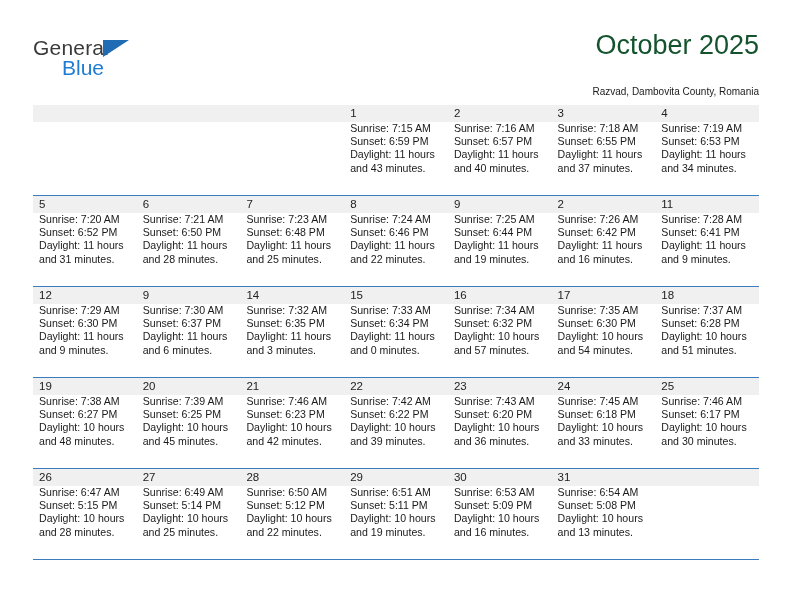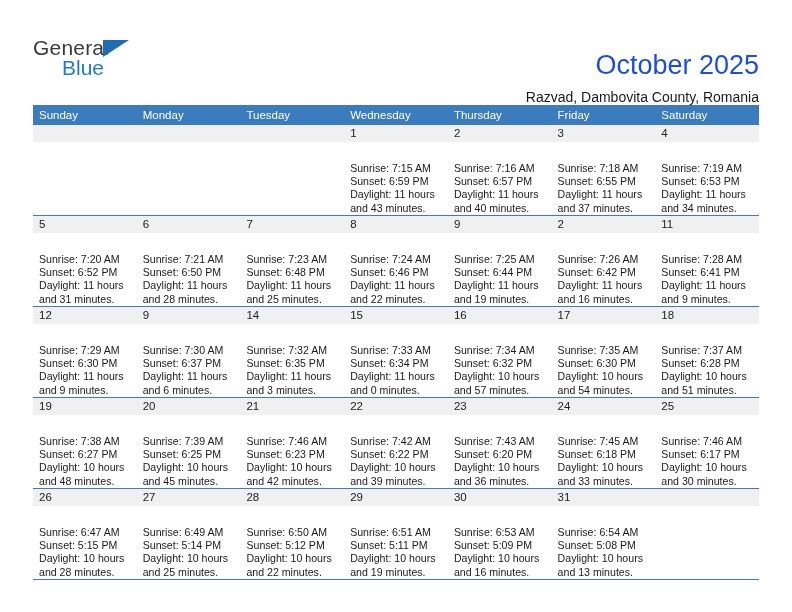--- a/index.html
+++ b/index.html
@@ -63,30 +63,29 @@
     font-family: "Liberation Sans", sans-serif;
   }
   .title-block {
     position: absolute;
     right: 0;
     top: 0;
     text-align: right;
   }
   .cal-title {
     font-size: 27px;
-    color: #1d4ed8;
+    color: #14532d;
     line-height: 34px;
     white-space: nowrap;
-    margin-top: 20px;
   }
   .cal-subtitle {
-    font-size: 14px;
+    font-size: 10px;
     color: #1a1a1a;
     line-height: 22px;
-    margin-top: 4px;
+    margin-top: 19px;
     white-space: nowrap;
     text-align: center;
   }
 
   
   .calendar {
     position: absolute;
     left: 33px;
     top: 105px;
     width: 726px;
@@ -126,21 +125,21 @@
     font-size: 11.5px;
     color: #222222;
     line-height: 17px;
     padding-left: 6px;
     box-sizing: border-box;
   }
   .cell.empty .daynum-strip {
     background: #f0f0f0;
   }
   .cell-body {
-    padding: 20px 6px 0 6px;
+    padding: 0 6px 0 6px;
     font-size: 10.6px;
     line-height: 13.2px;
     color: #1a1a1a;
   }
   .cell-body div {
     white-space: nowrap;
   }
   .cell-body .dl {
     white-space: normal;
   }
@@ -156,29 +155,20 @@
       <span class="logo-tri"></span>
       <span class="logo-blue">Blue</span>
     </div>
     <div class="title-block">
       <div class="cal-title">October 2025</div>
       <div class="cal-subtitle">Razvad, Dambovita County, Romania</div>
     </div>
   </div>
 
   <div class="calendar">
-    <div class="dow-row">
-      <div class="dow">Sunday</div>
-      <div class="dow">Monday</div>
-      <div class="dow">Tuesday</div>
-      <div class="dow">Wednesday</div>
-      <div class="dow">Thursday</div>
-      <div class="dow">Friday</div>
-      <div class="dow">Saturday</div>
-    </div>
     <div id="weeks-container">
         <div class="week">
           <div class="week-inner">
             <div class="cell empty">
               <div class="daynum-strip"></div>
             </div>
             <div class="cell empty">
               <div class="daynum-strip"></div>
             </div>
             <div class="cell empty">

